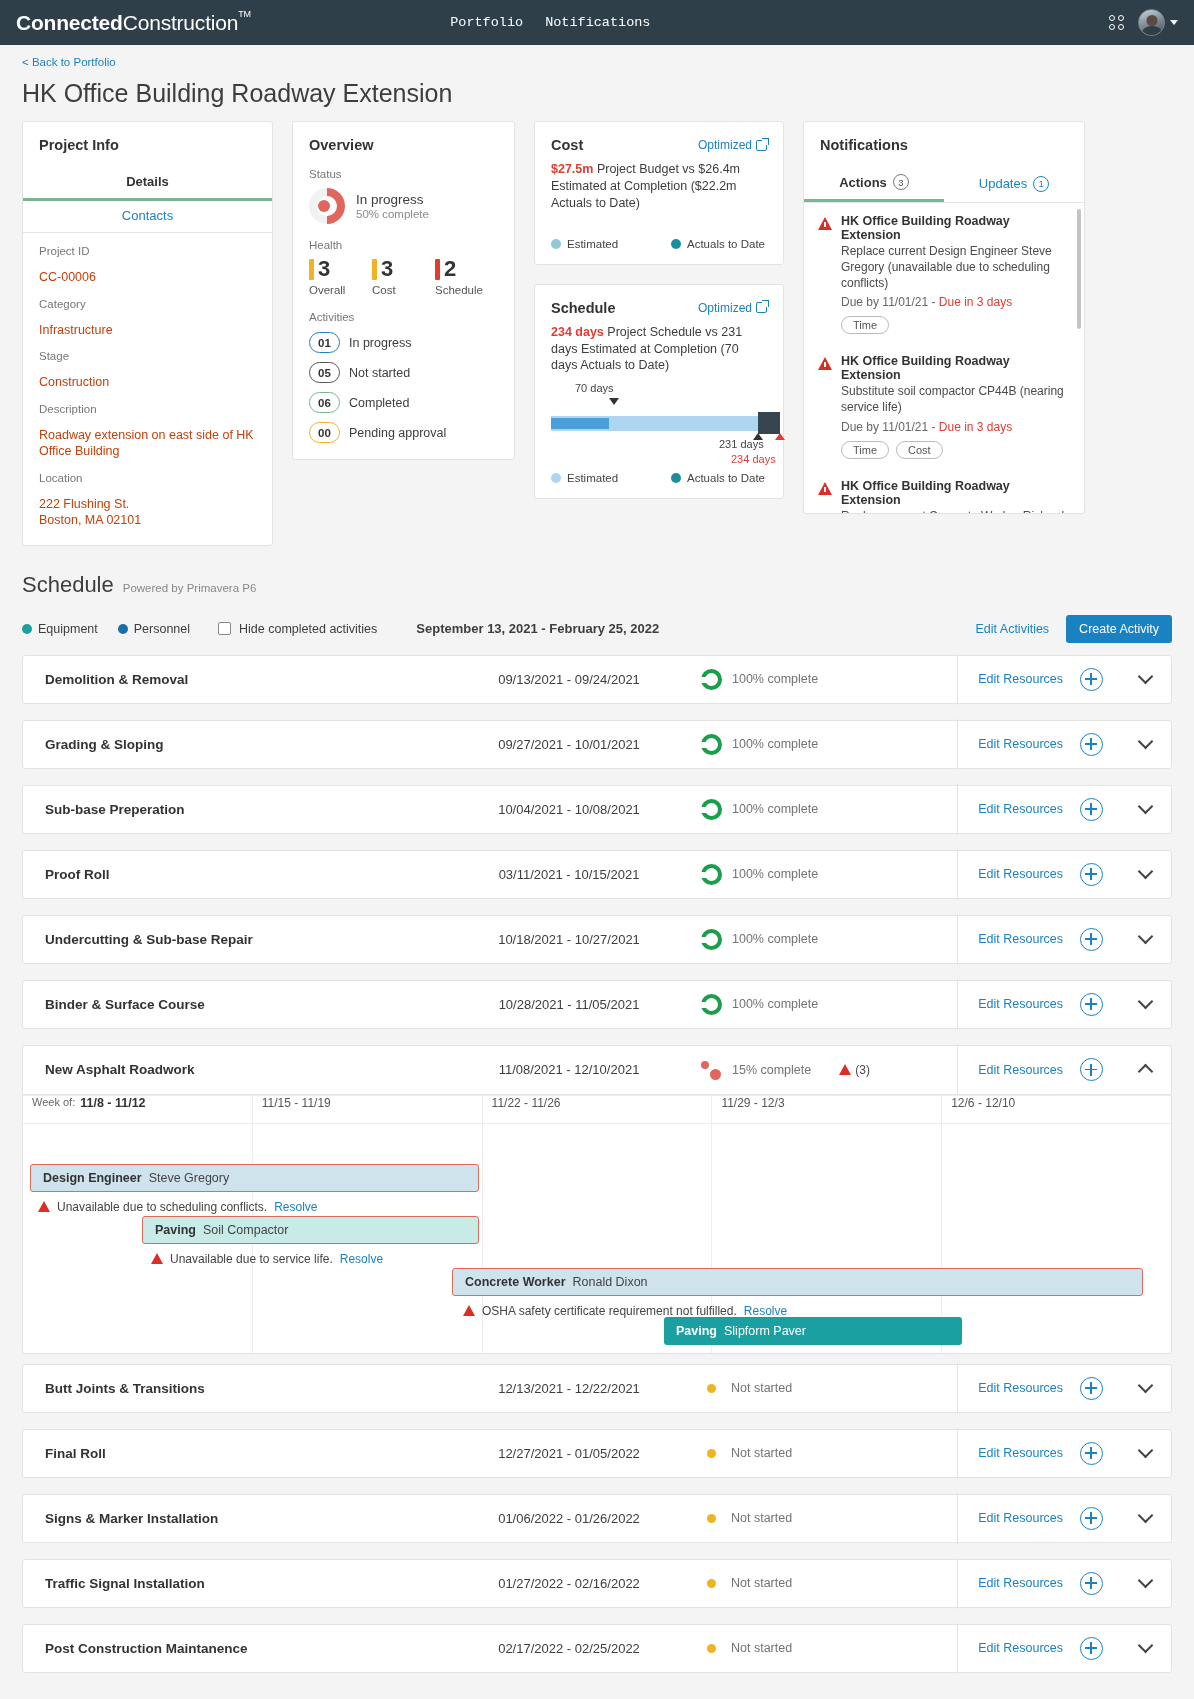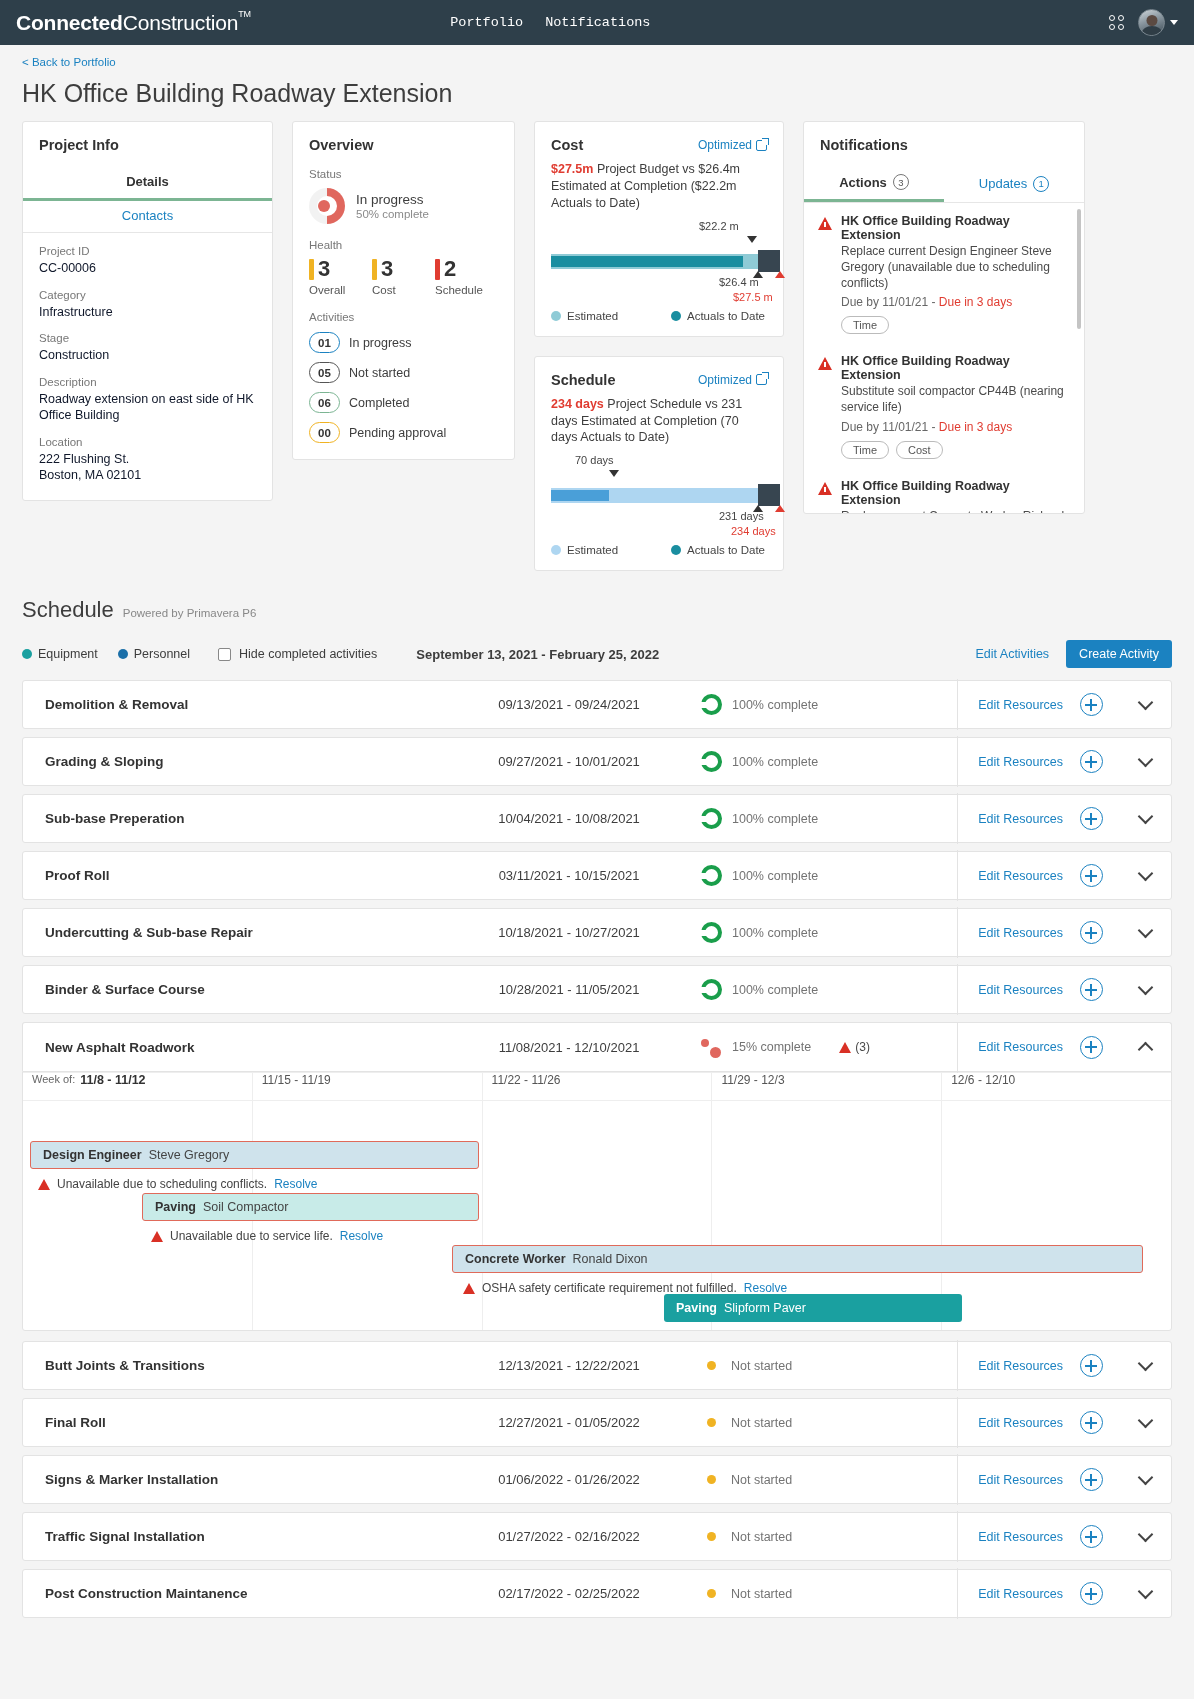--- a/index.html
+++ b/index.html
@@ -63,21 +63,21 @@
 
   
   .c-info .hd { padding: 15px 16px 0; }
   .tabs { display:flex; margin-top:14px; border-bottom:1px solid #e6e6e6;flex-direction:column; }
   .tab { flex:1; text-align:center; font-size:13px; padding: 7px 0 9px; cursor:pointer; }
   .tab.active { font-weight:bold; color:#333; border-bottom:3px solid #7cb593; }
   .tab.idle { color:#1b82c1; }
   .info-body { padding: 12px 16px 16px; }
   .fld-label { font-size:11.5px; color:#777; margin-top:12px; }
   .fld-label:first-child { margin-top:0; }
-  .fld-value { font-size:12.5px; color:#0f172a; margin-top:3px; line-height:1.32; }
+  .fld-value { font-size:12.5px; color:#c2410c; margin-top:12px; line-height:1.32; }
 
   
   .c-over .ov-body { padding: 15px 16px 16px; }
   .sec-label { font-size:11.5px; color:#777; margin-top:15px; }
   .status-row { display:flex; align-items:center; gap:11px; margin-top:8px; }
   .donut {
     width:36px;height:36px;border-radius:50%;
     background: conic-gradient(#e0675e 0deg 180deg, #f2f2f2 180deg 360deg);
     position:relative;
   }
@@ -153,21 +153,21 @@
   .chkwrap { display:flex; align-items:center; gap:8px; margin-left:28px; font-size:12.5px; color:#3d3d3d; cursor:pointer;}
   .chkbox { width:13px;height:13px;border:1.5px solid #888; border-radius:2px; background:#fff; }
   .daterange { margin-left:39px; font-size:13px; font-weight:bold; color:#3d3d3d; }
   .edit-act { margin-left:auto; font-size:12.5px; color:#1b82c1; cursor:pointer; }
   .create-btn { margin-left:17px; background:#1b82c1; color:#fff; font-size:12.5px; padding:7px 13px; border-radius:3px; border:none; cursor:pointer; }
 
   
   .rows { margin-top:12px; padding-bottom:26px;}
   .row {
     background:#fff; border:1px solid #e3e3e3; border-radius:3px;
-    height:49px; display:flex; align-items:center; margin-bottom:8px; padding:0 0 0 0;
+    height:49px; display:flex; align-items:center; margin-bottom:16px; padding:0 0 0 0;
     position:relative;
   }
   .row.grouped { margin-bottom:0; border-radius:3px 3px 0 0; border-bottom:none; }
   .rname { font-size:13.5px; font-weight:bold; color:#333; padding-left:22px; width:448px; }
   .rdate { font-size:13px; color:#3d3d3d; width:196px; text-align:center; }
   .rstat { display:flex; align-items:center; gap:10px; width:206px; padding-left:34px; }
   .ring { width:21px;height:21px;border-radius:50%;border:4px solid #1a9e4b; position:relative; }
   .ring::after{content:"";position:absolute;left:-4px;top:4px;width:6px;height:6px;background:#fff;}
   .pdot { width:9px;height:9px;border-radius:50%;background:#f0b323; margin-left:6px;}
   .rstat-txt { font-size:12.5px; color:#737373; }
@@ -329,33 +329,20 @@
           <div class="card-title">Cost</div>
           <div class="optimized">
             <span>Optimized</span>
             <span class="ext-ico"></span>
           </div>
         </div>
         <div class="mini-body">
           <div class="mini-sum">
             <span class="red">$27.5m</span><span> Project Budget vs $26.4m Estimated at Completion ($22.2m Actuals to Date)</span>
           </div>
-          <div class="chart">
-            <div class="lbl" style="left:148px;top:-14px;">$22.2 m</div>
-            <div class="mkr-dn" style="left:196px;top:2px;"></div>
-            <div class="bar-track">
-              <div class="bar-est" style="width:207px;background:#8fcbd6;"></div>
-              <div class="bar-act" style="width:192px;background:#1a8ea0;"></div>
-              <div class="blk" style="left:207px;top:-4px;"></div>
-            </div>
-            <div class="mkr-up" style="left:202px;top:37px;"></div>
-            <div class="mkr-up r" style="left:224px;top:37px;"></div>
-            <div class="lbl" style="left:168px;top:42px;">$26.4 m</div>
-            <div class="lbl red" style="left:182px;top:57px;">$27.5 m</div>
-          </div>
           <div class="legend" style="margin-top:26px;">
             <div class="lg lg1">
                 <span class="sw" style="background:#8fcbd6"></span>
                 <span>Estimated</span>
               </div>
             <div class="lg">
                 <span class="sw" style="background:#1a8ea0"></span>
                 <span>Actuals to Date</span>
               </div>
           </div>

